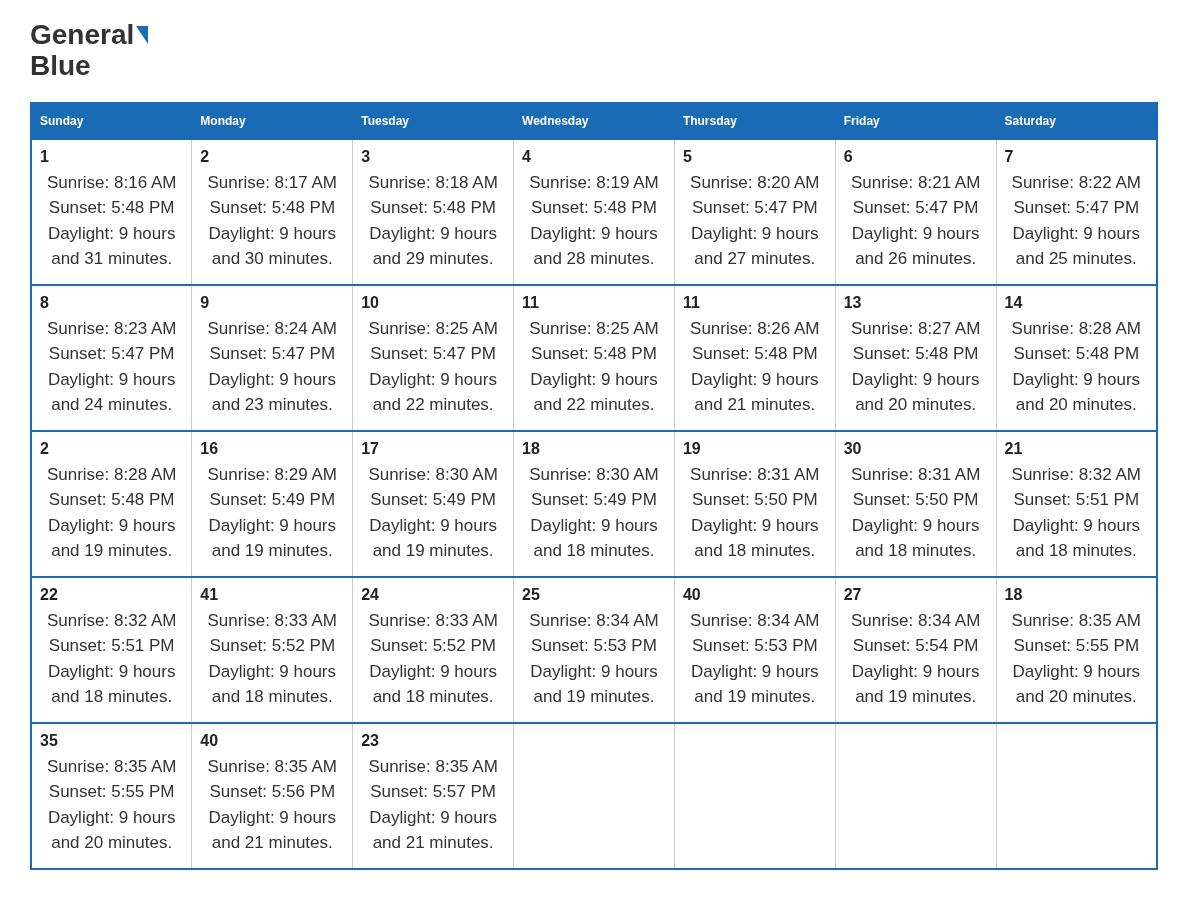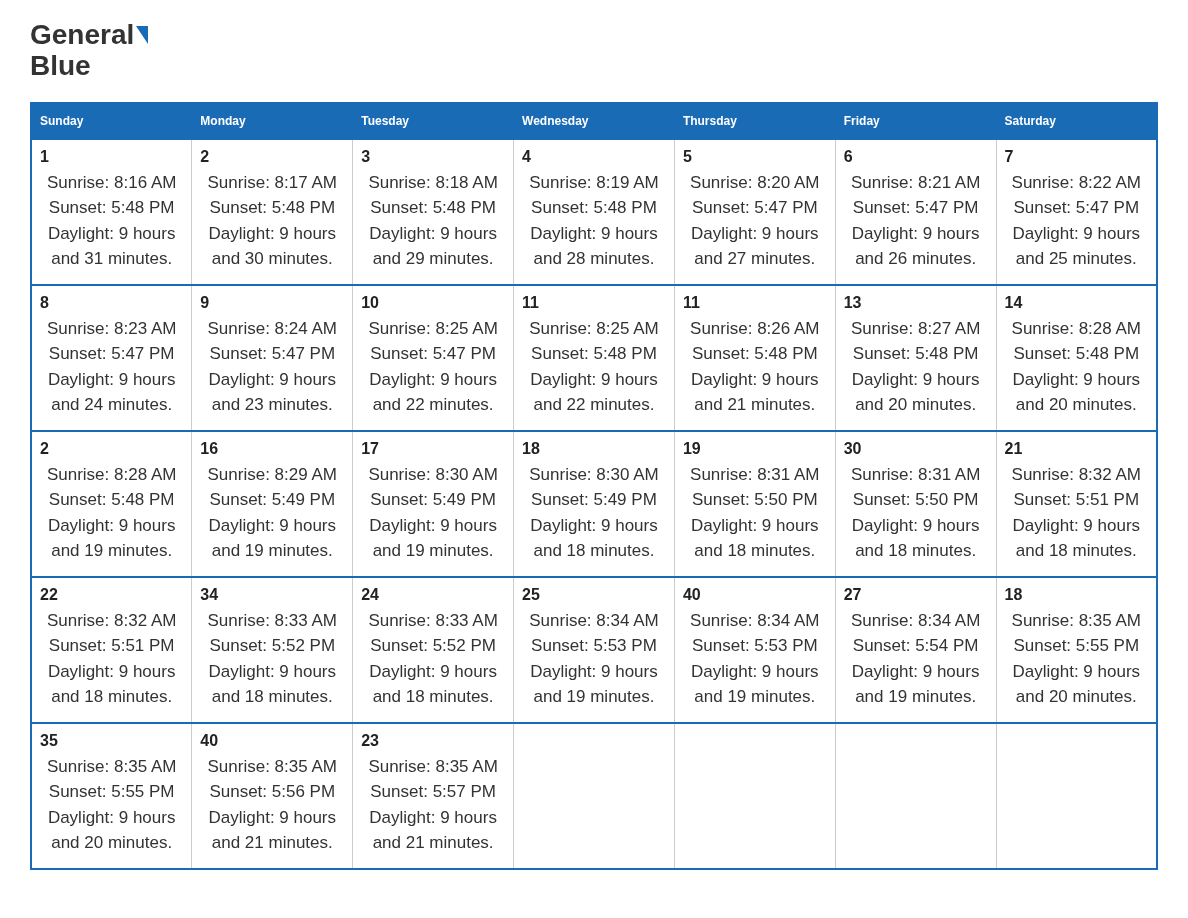--- a/index.html
+++ b/index.html
@@ -326,21 +326,21 @@
         <td>
         <span class="day-number">22</span>
         <div class="day-info">
           Sunrise: 8:32 AM<br>
           Sunset: 5:51 PM<br>
           Daylight: 9 hours<br>
           and 18 minutes.
         </div>
       </td>
         <td>
-        <span class="day-number">34</span>
+        <span class="day-number">41</span>
         <div class="day-info">
           Sunrise: 8:33 AM<br>
           Sunset: 5:52 PM<br>
           Daylight: 9 hours<br>
           and 18 minutes.
         </div>
       </td>
         <td>
         <span class="day-number">24</span>
         <div class="day-info">

